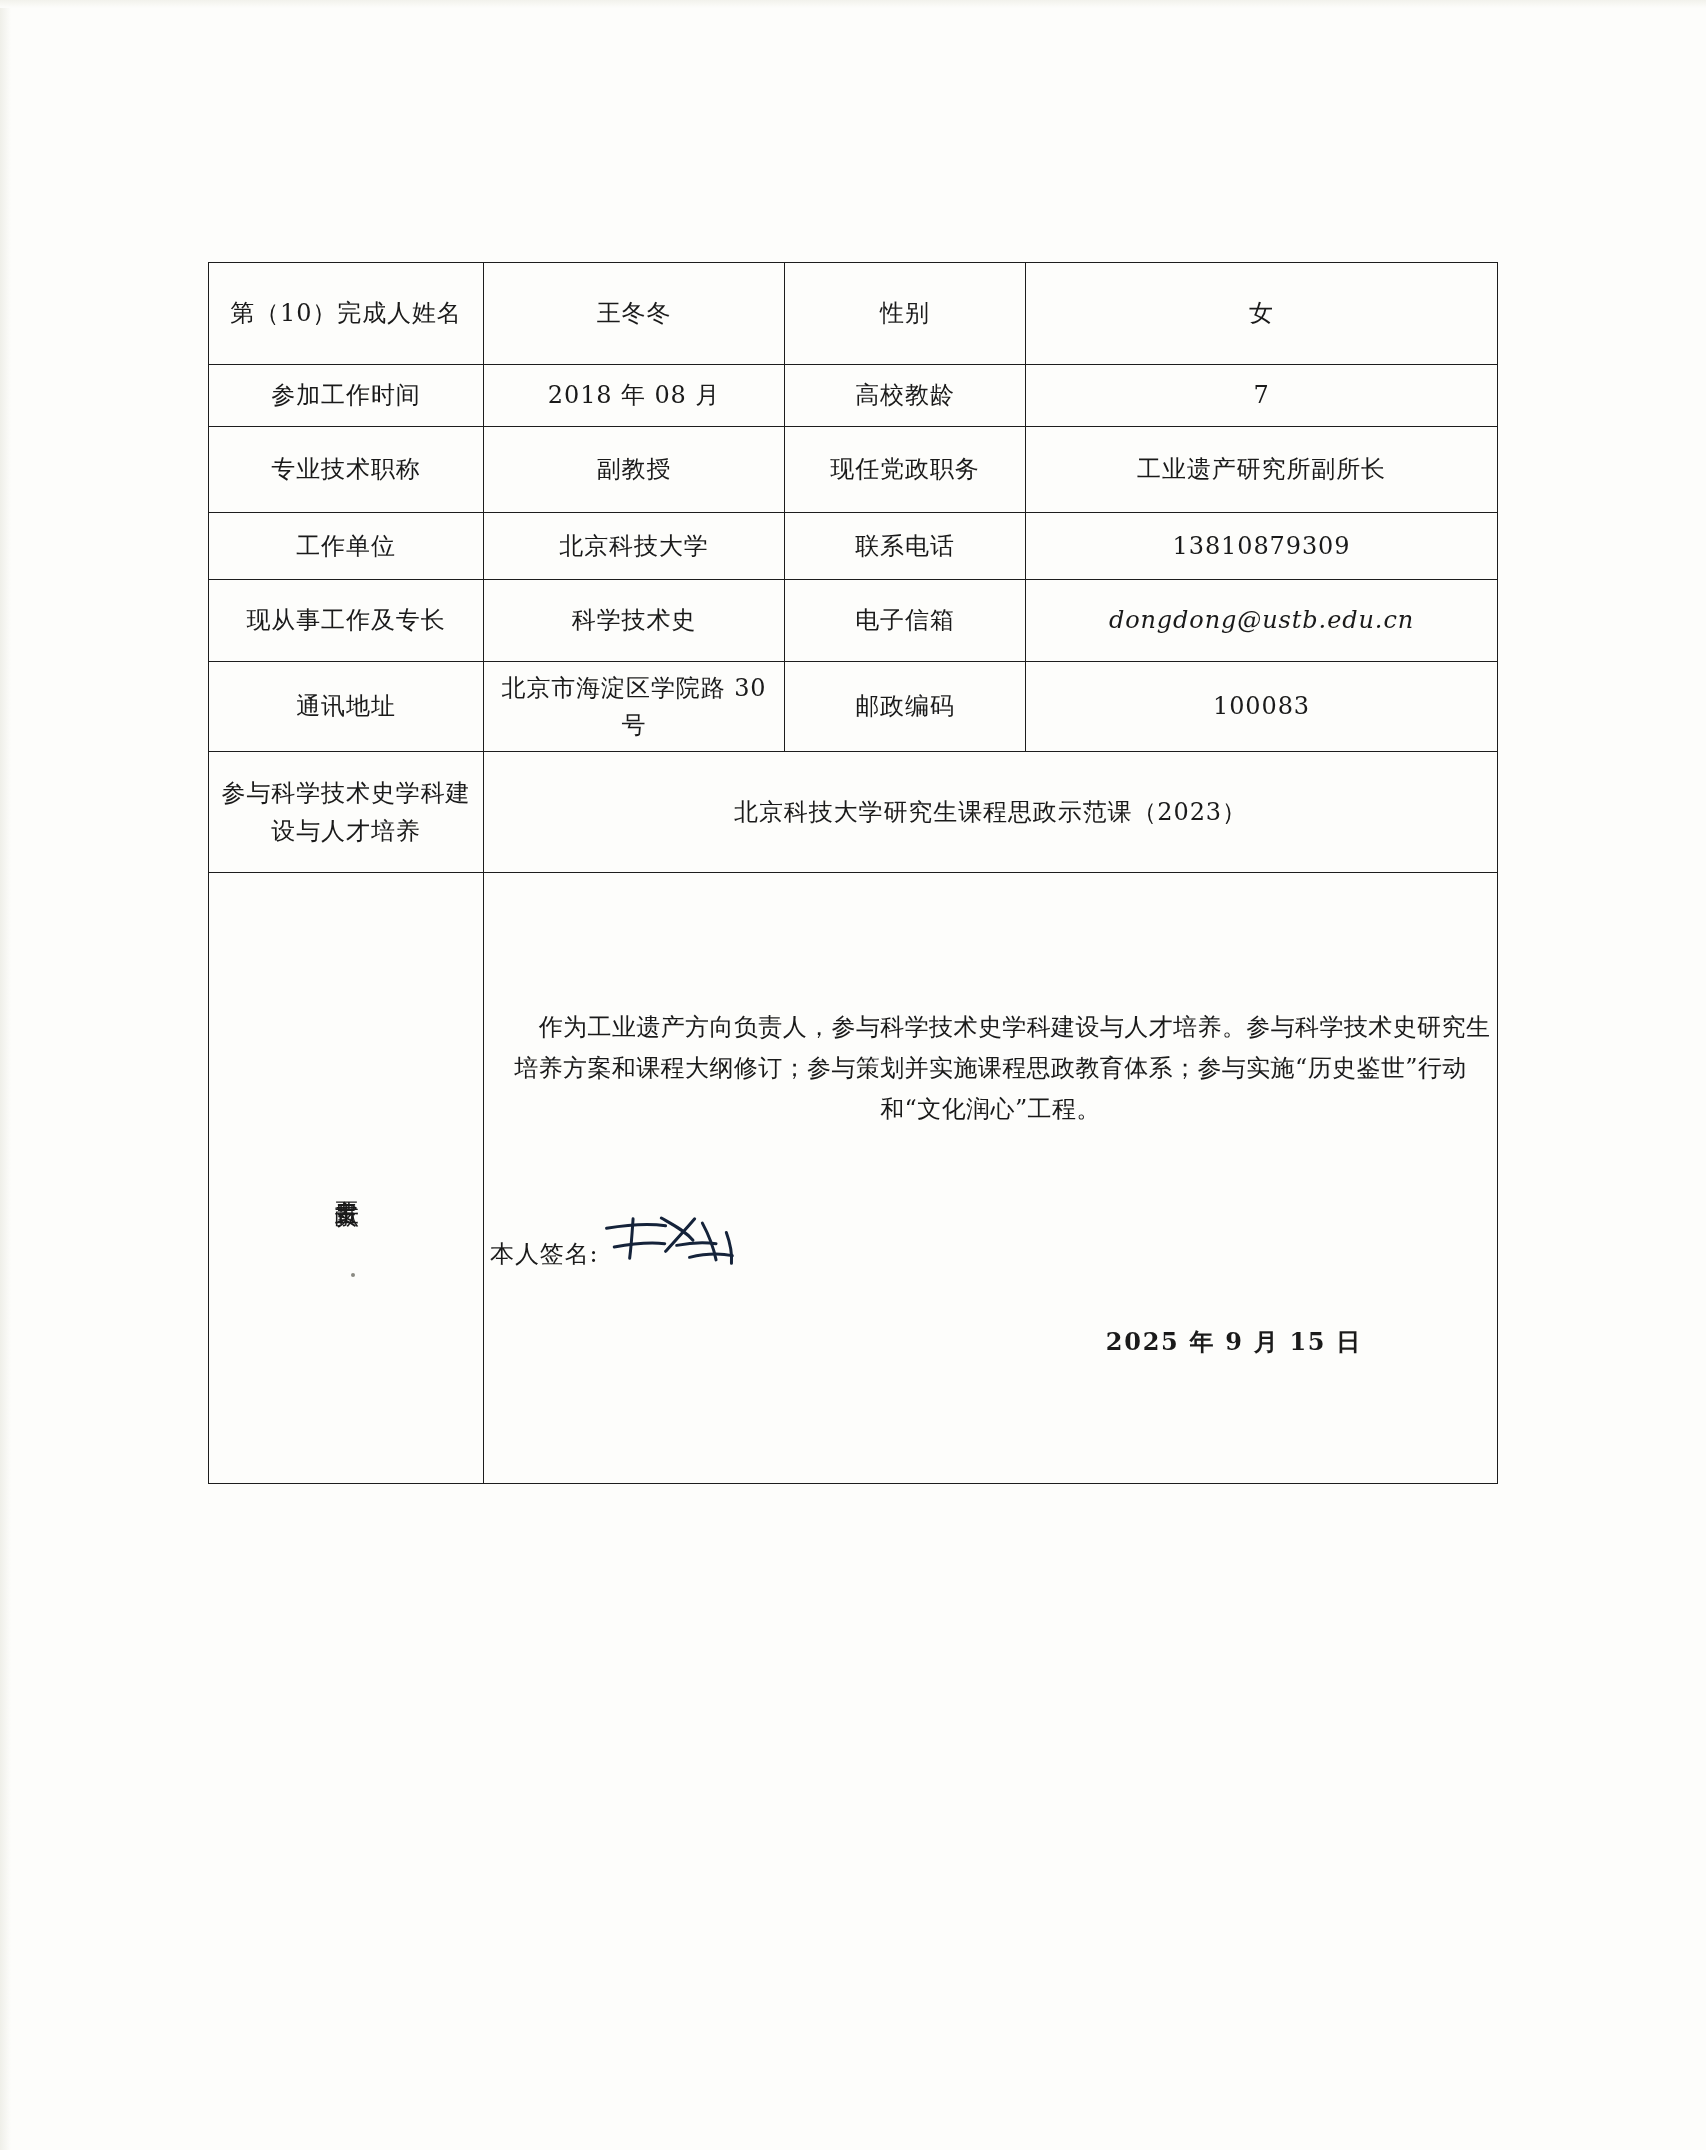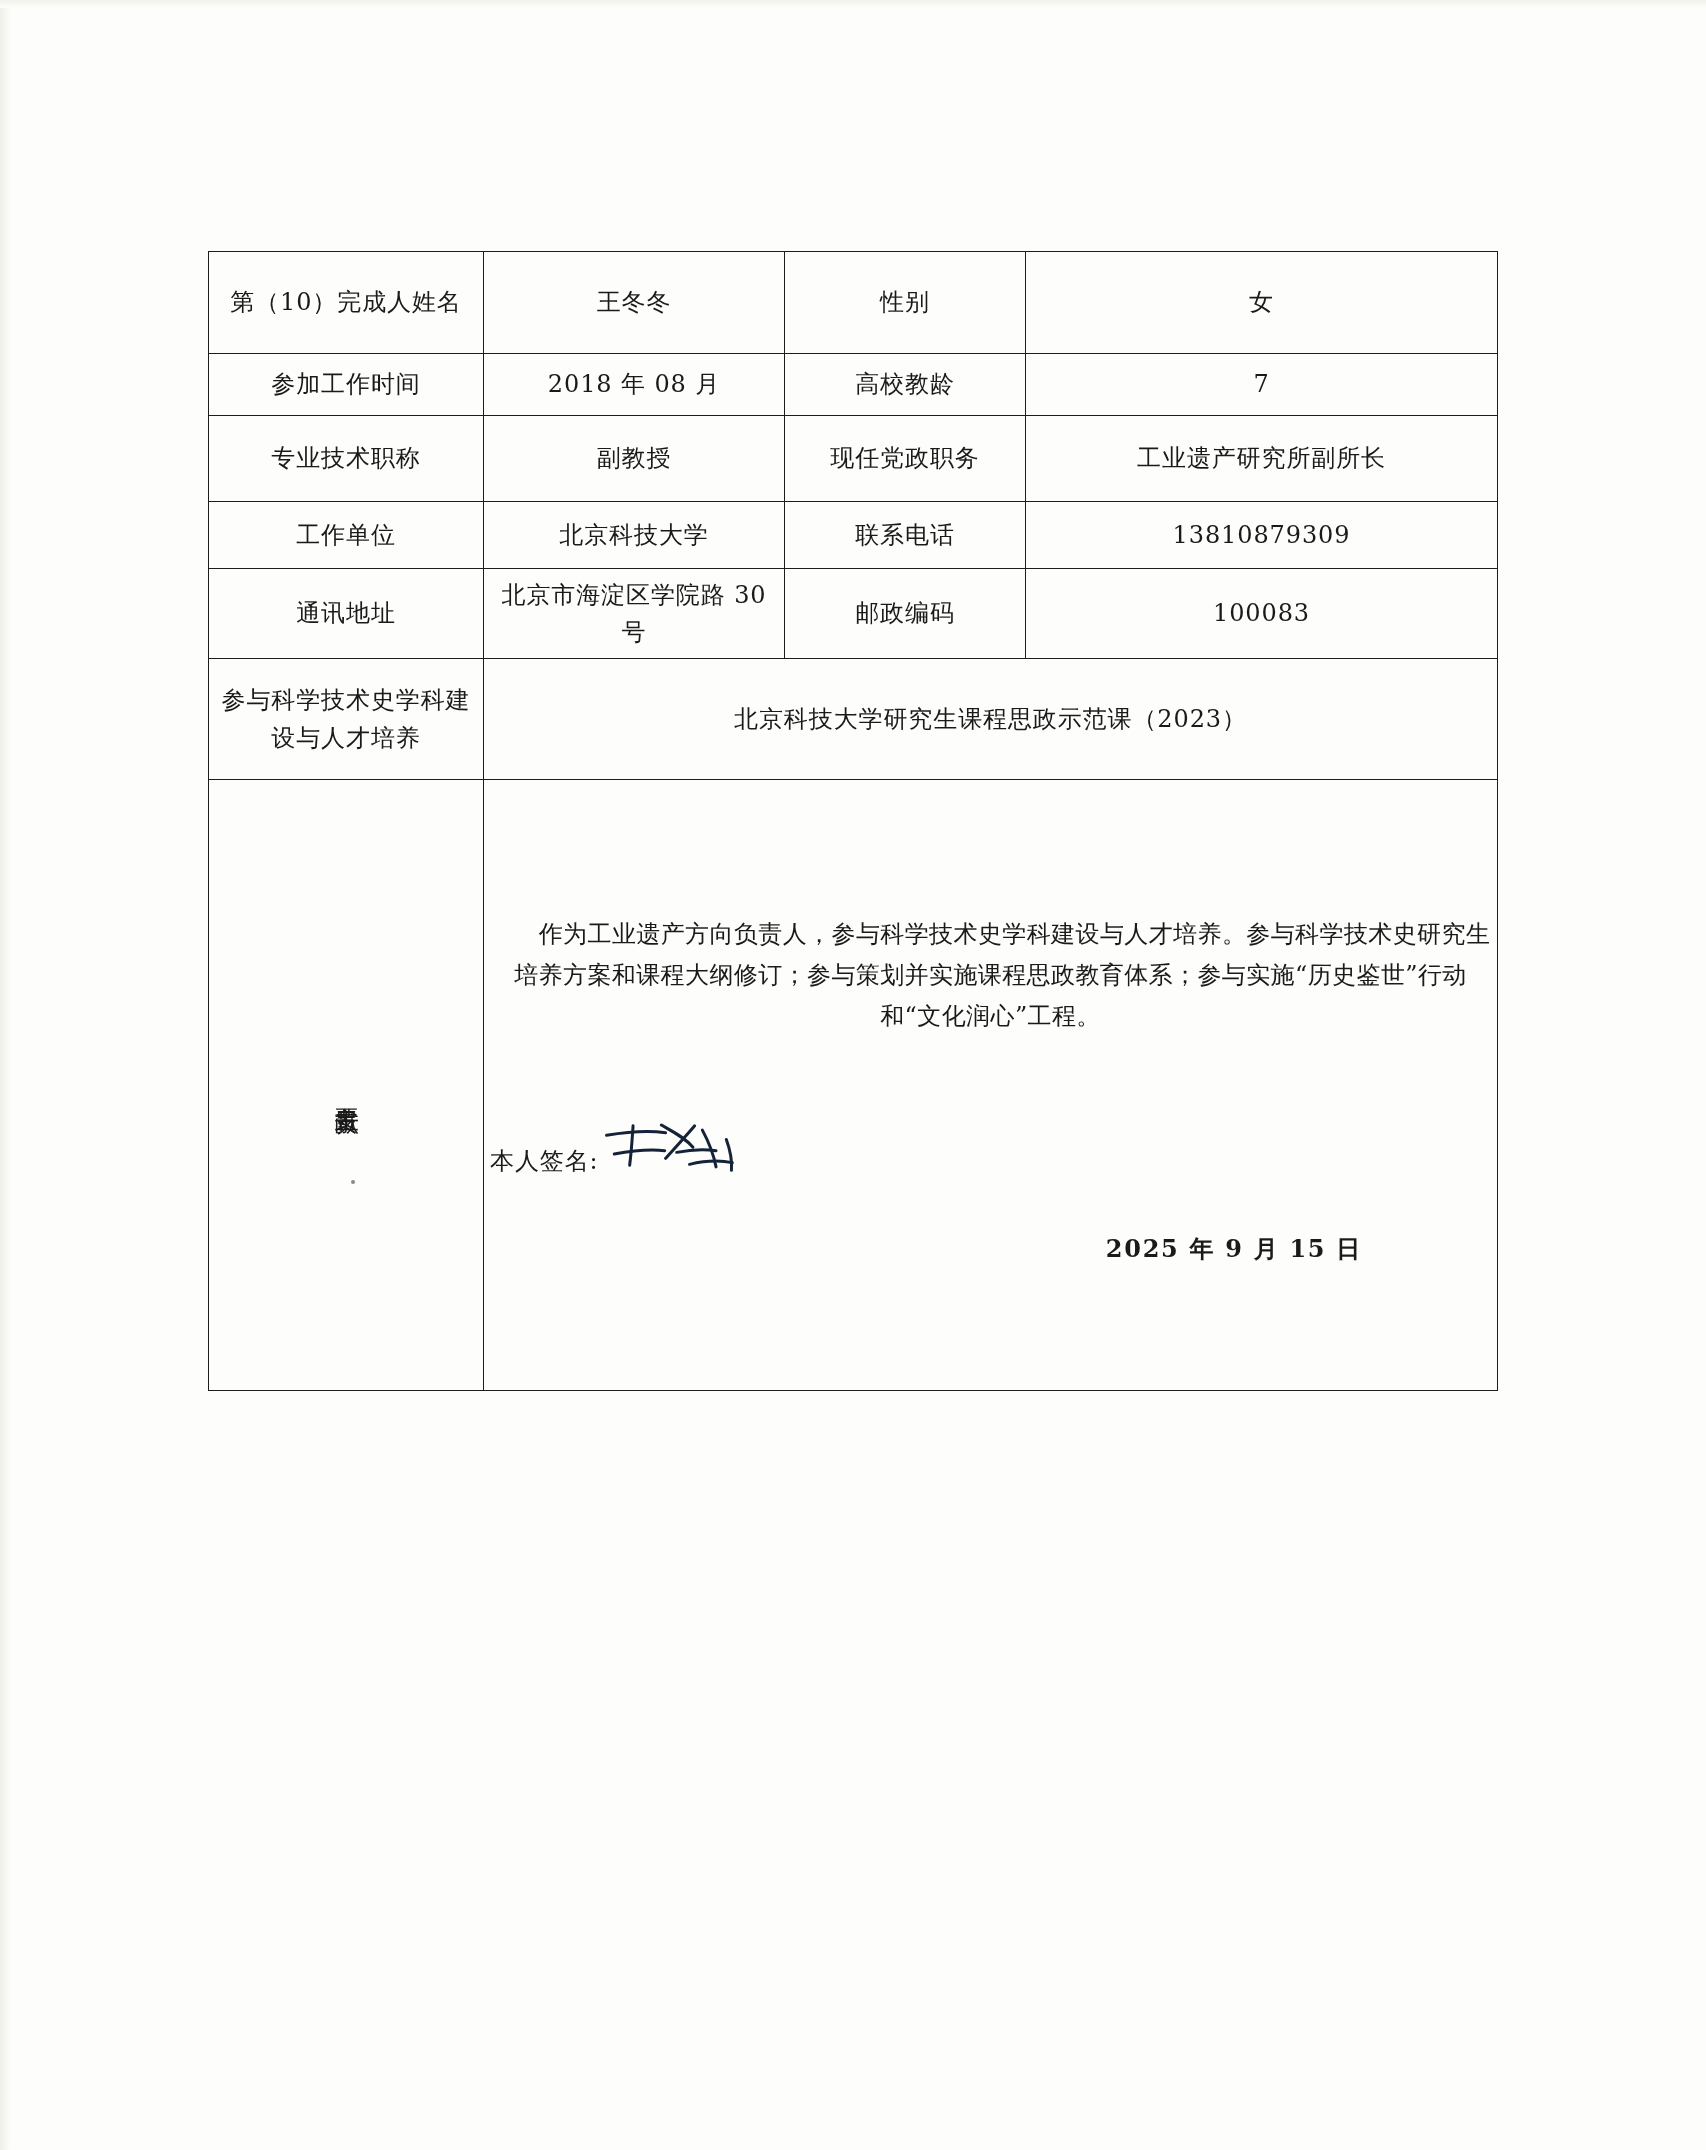--- a/index.html
+++ b/index.html
@@ -28,21 +28,21 @@
     background: linear-gradient(to right, #efefe9, #fdfdfb);
   }
   .edge-top {
     position: absolute; left: 0; top: 0; width: 1706px; height: 7.7px;
     background: linear-gradient(to bottom, #f2f2ec, #fdfdfb);
   }
 
   .form-table {
     position: absolute;
     left: 208px;
-    top: 251px;
+    top: 262px;
     width: 1290px;
     border-collapse: collapse;
     table-layout: fixed;
   }
   .form-table td {
     border: 1.7px solid #1d1d1d;
     padding: 0 6px;
     vertical-align: middle;
     text-align: center;
     font-size: 24px;
@@ -155,20 +155,26 @@
         <td class="label-cell">专业技术职称</td>
         <td class="value-cell">副教授</td>
         <td class="label-cell two-line">现任党政职务</td>
         <td class="value-cell">工业遗产研究所副所长</td>
       </tr>
       <tr style="height:67px">
         <td class="label-cell">工作单位</td>
         <td class="value-cell">北京科技大学</td>
         <td class="label-cell">联系电话</td>
         <td class="num-cell">13810879309</td>
+      </tr>
+      <tr style="height:82px">
+        <td class="label-cell two-line">现从事工作及专长</td>
+        <td class="value-cell">科学技术史</td>
+        <td class="label-cell">电子信箱</td>
+        <td class="email-cell">dongdong@ustb.edu.cn</td>
       </tr>
       <tr style="height:90px">
         <td class="label-cell">通讯地址</td>
         <td class="value-cell two-line">北京市海淀区学院路 30 号</td>
         <td class="label-cell">邮政编码</td>
         <td class="num-cell">100083</td>
       </tr>
       <tr style="height:121px">
         <td class="label-cell" style="letter-spacing:0.9px; line-height:1.6">参与科学技术史学科建设与人才培养</td>
         <td class="award-cell" colspan="3">北京科技大学研究生课程思政示范课（2023）</td>

